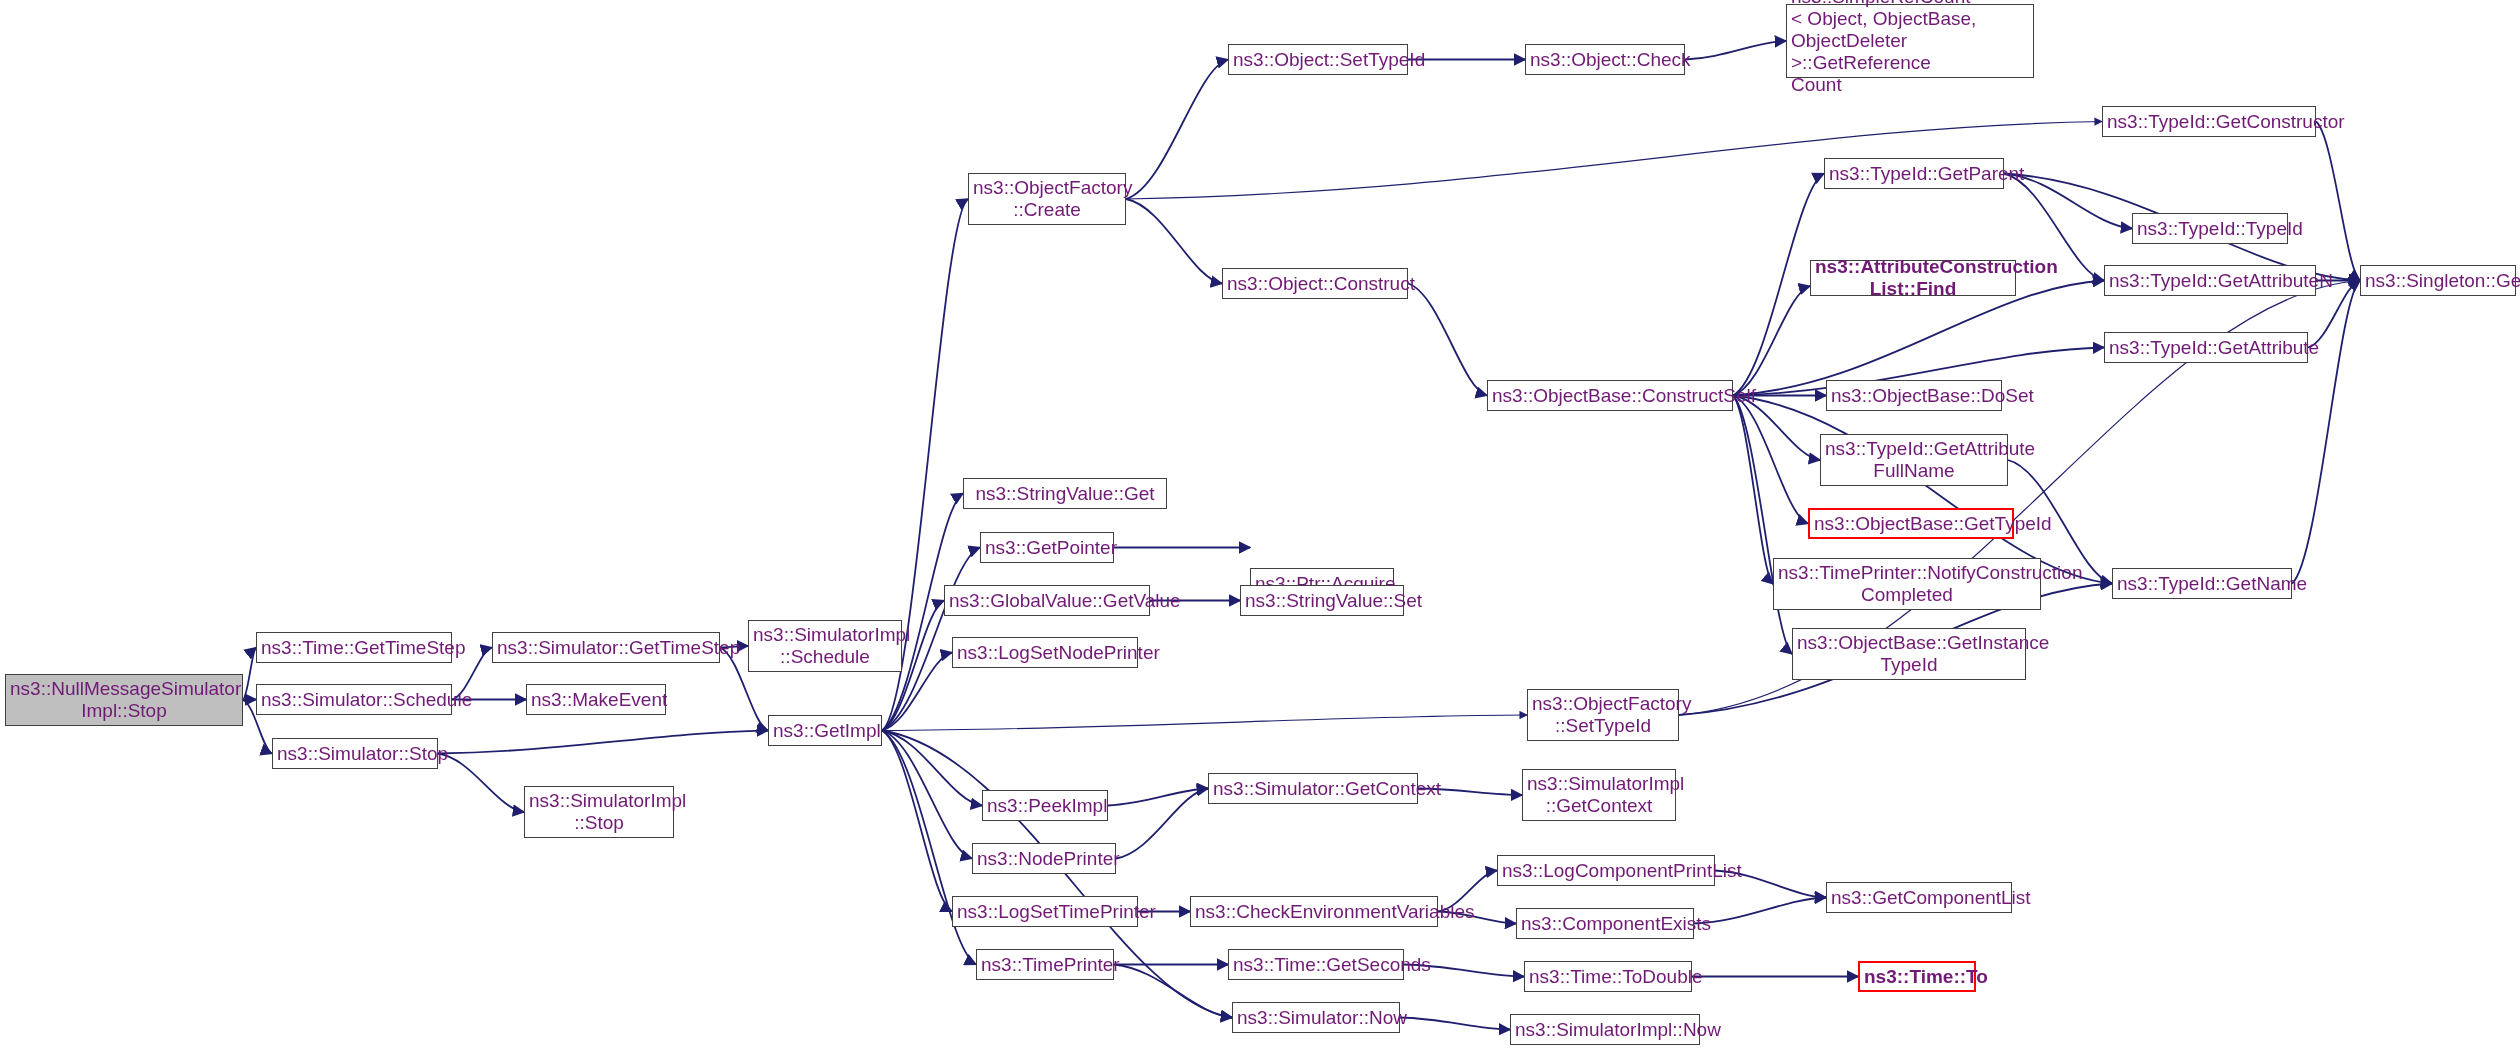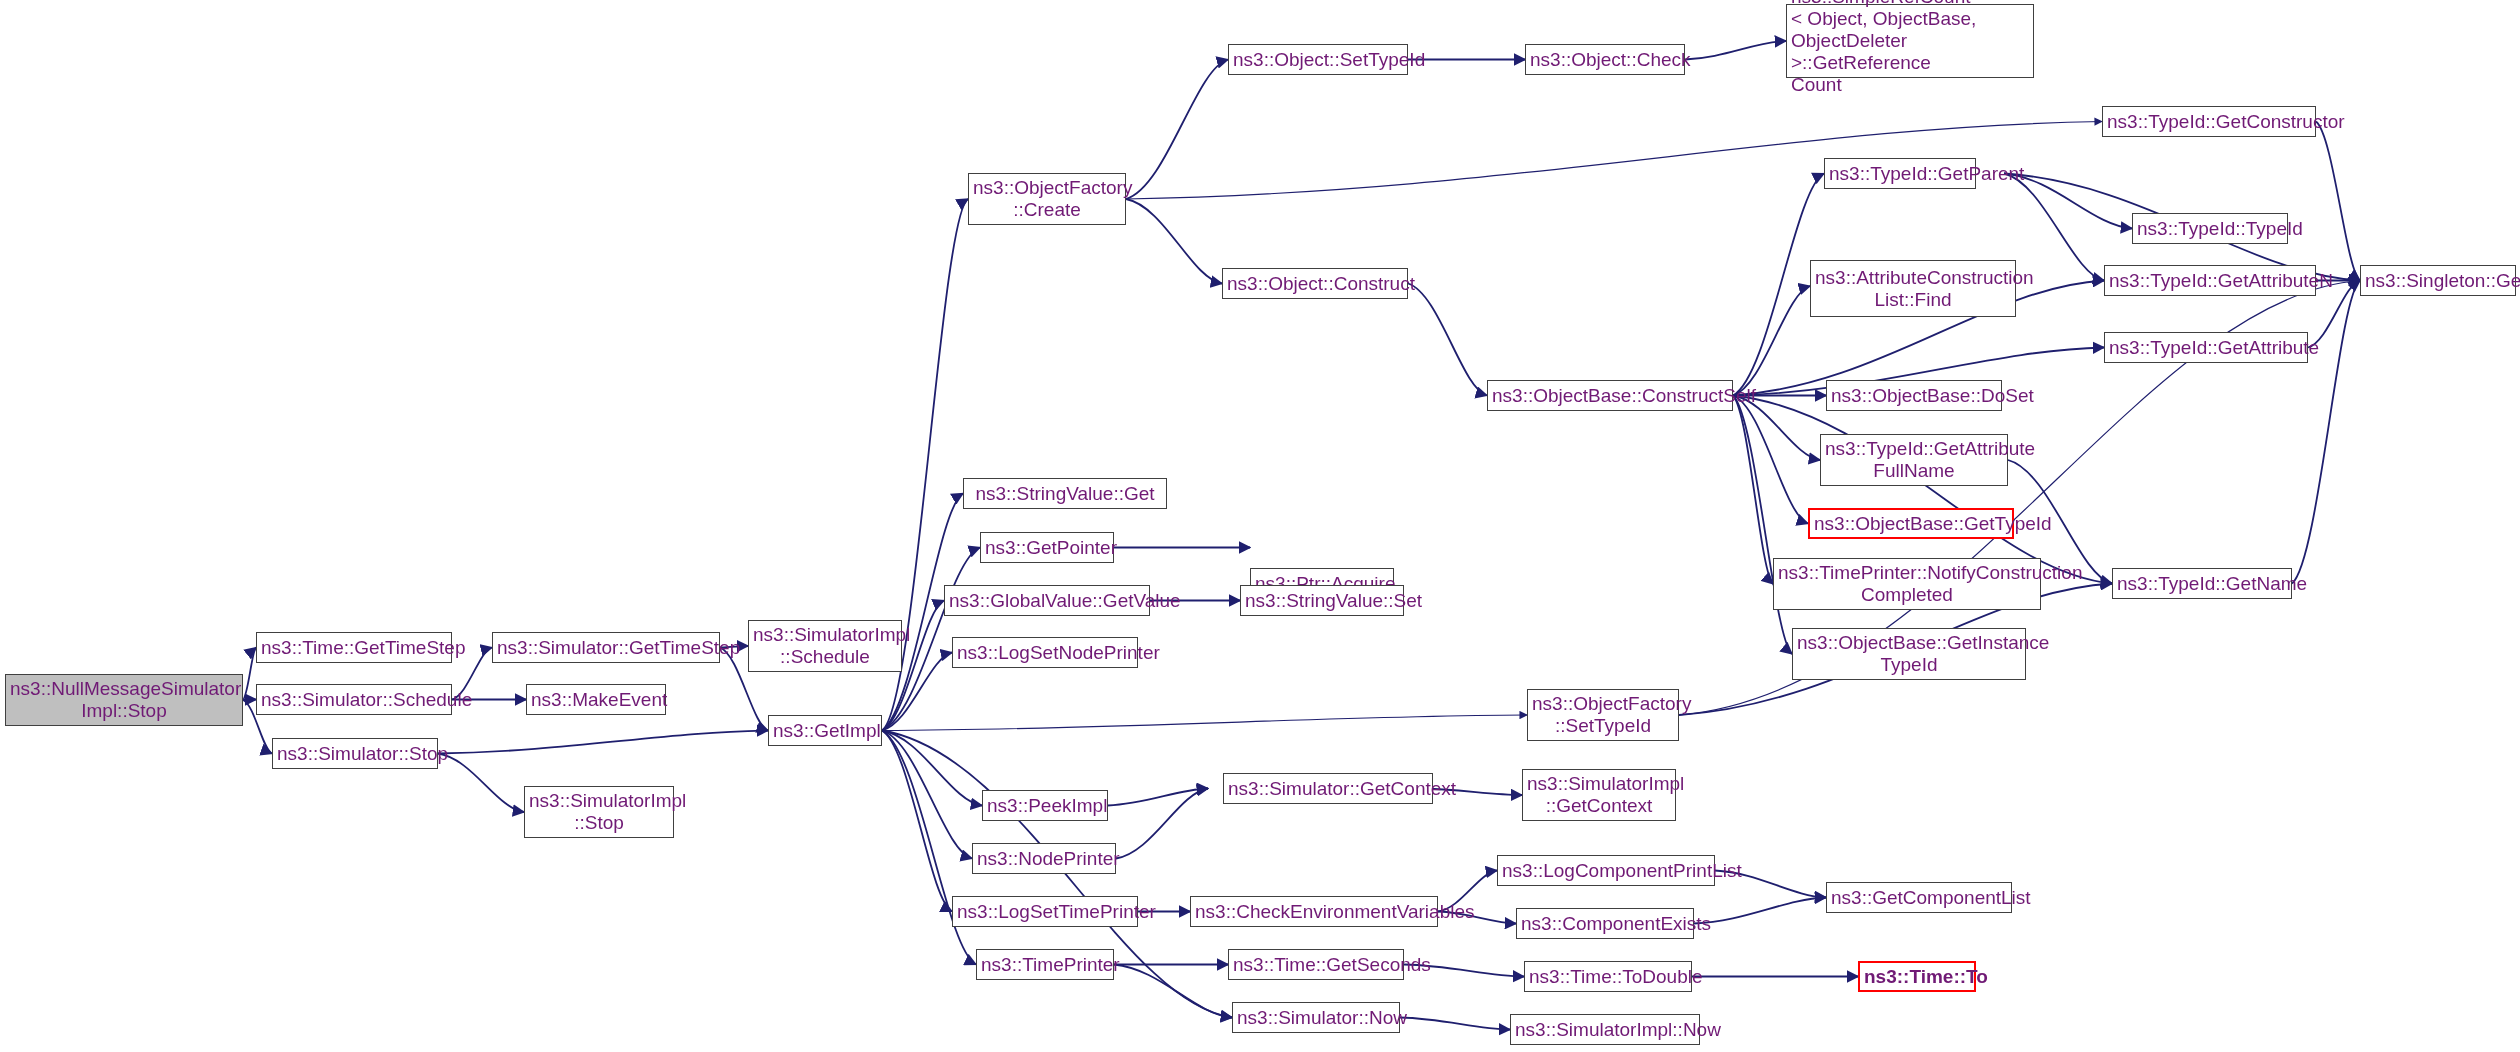--- a/index.html
+++ b/index.html
@@ -146,40 +146,40 @@
       <div class="node" style="left: 982px; top: 790px; width: 126px; height: 31px;"><span class="node-label">ns3::PeekImpl</span></div>
       <div class="node" style="left: 972px; top: 843px; width: 144px; height: 31px;"><span class="node-label">ns3::NodePrinter</span></div>
       <div class="node" style="left: 952px; top: 896px; width: 186px; height: 31px;"><span class="node-label">ns3::LogSetTimePrinter</span></div>
       <div class="node" style="left: 976px; top: 949px; width: 138px; height: 31px;"><span class="node-label">ns3::TimePrinter</span></div>
       <div class="node" style="left: 1250px; top: 532px; width: 144px; height: 31px; margin-top: 36px;"><span class="node-label">ns3::Ptr::Acquire</span></div>
       <div class="node" style="left: 1240px; top: 585px; width: 164px; height: 31px;"><span class="node-label">ns3::StringValue::Set</span></div>
       <div class="node" style="left: 968px; top: 173px; width: 158px; height: 52px;"><span class="node-label">ns3::ObjectFactory
 ::Create</span></div>
       <div class="node" style="left: 1228px; top: 44px; width: 180px; height: 31px;"><span class="node-label">ns3::Object::SetTypeId</span></div>
       <div class="node" style="left: 1222px; top: 268px; width: 186px; height: 31px;"><span class="node-label">ns3::Object::Construct</span></div>
-      <div class="node" style="left: 1208px; top: 773px; width: 210px; height: 31px; margin-left: 15px;"><span class="node-label">ns3::Simulator::GetContext</span></div>
+      <div class="node" style="left: 1208px; top: 773px; width: 210px; height: 31px;"><span class="node-label">ns3::Simulator::GetContext</span></div>
       <div class="node" style="left: 1190px; top: 896px; width: 248px; height: 31px;"><span class="node-label">ns3::CheckEnvironmentVariables</span></div>
       <div class="node" style="left: 1228px; top: 949px; width: 176px; height: 31px;"><span class="node-label">ns3::Time::GetSeconds</span></div>
       <div class="node" style="left: 1232px; top: 1002px; width: 168px; height: 31px;"><span class="node-label">ns3::Simulator::Now</span></div>
       <div class="node" style="left: 1525px; top: 44px; width: 160px; height: 31px;"><span class="node-label">ns3::Object::Check</span></div>
       <div class="node" style="left: 1786px; top: 4px; width: 248px; height: 74px;"><span class="node-label" style="text-align: left;">ns3::SimpleRefCount
 &lt; Object, ObjectBase,
 ObjectDeleter &gt;::GetReference
 Count</span></div>
       <div class="node" style="left: 1487px; top: 380px; width: 246px; height: 31px;"><span class="node-label">ns3::ObjectBase::ConstructSelf</span></div>
       <div class="node" style="left: 1527px; top: 689px; width: 152px; height: 52px;"><span class="node-label">ns3::ObjectFactory
 ::SetTypeId</span></div>
       <div class="node" style="left: 1522px; top: 769px; width: 154px; height: 52px;"><span class="node-label">ns3::SimulatorImpl
 ::GetContext</span></div>
       <div class="node" style="left: 1497px; top: 855px; width: 218px; height: 31px;"><span class="node-label">ns3::LogComponentPrintList</span></div>
       <div class="node" style="left: 1516px; top: 908px; width: 178px; height: 31px;"><span class="node-label">ns3::ComponentExists</span></div>
       <div class="node" style="left: 1524px; top: 961px; width: 168px; height: 31px;"><span class="node-label">ns3::Time::ToDouble</span></div>
       <div class="node" style="left: 1510px; top: 1014px; width: 190px; height: 31px;"><span class="node-label">ns3::SimulatorImpl::Now</span></div>
-      <div class="node" style="left: 1824px; top: 158px; width: 152px; height: 31px;"><span class="node-label">ns3::TypeId::GetParent</span></div>
-      <div class="node" style="left: 1810px; top: 260px; width: 206px; height: 57px;"><span class="node-label">ns3::AttributeConstruction
+      <div class="node" style="left: 1824px; top: 158px; width: 180px; height: 31px;"><span class="node-label">ns3::TypeId::GetParent</span></div>
+      <div class="node" style="left: 1810px; top: 260px; width: 206px; height: 36px; font-weight: bold;"><span class="node-label">ns3::AttributeConstruction
 List::Find</span></div>
       <div class="node" style="left: 1826px; top: 380px; width: 176px; height: 31px;"><span class="node-label">ns3::ObjectBase::DoSet</span></div>
       <div class="node" style="left: 1820px; top: 434px; width: 188px; height: 52px;"><span class="node-label">ns3::TypeId::GetAttribute
 FullName</span></div>
       <div class="node highlight" style="left: 1808px; top: 508px; width: 206px; height: 31px;"><span class="node-label">ns3::ObjectBase::GetTypeId</span></div>
       <div class="node" style="left: 1773px; top: 558px; width: 268px; height: 52px;"><span class="node-label">ns3::TimePrinter::NotifyConstruction
 Completed</span></div>
       <div class="node" style="left: 1792px; top: 628px; width: 234px; height: 52px;"><span class="node-label">ns3::ObjectBase::GetInstance
 TypeId</span></div>
       <div class="node" style="left: 1826px; top: 882px; width: 186px; height: 31px;"><span class="node-label">ns3::GetComponentList</span></div>

